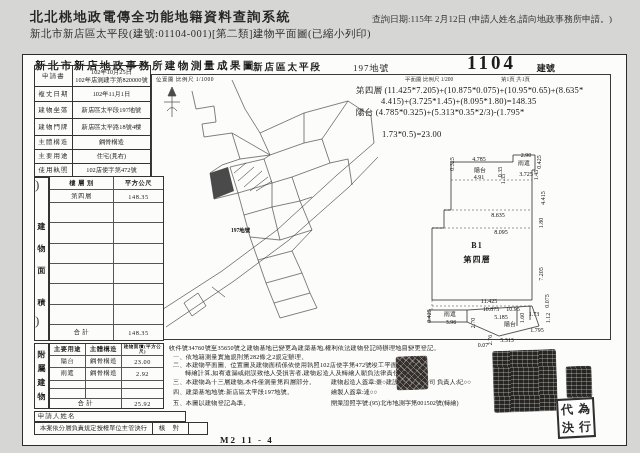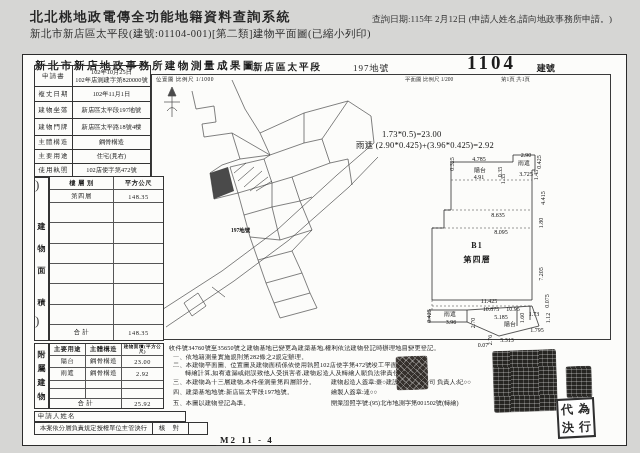--- a/index.html
+++ b/index.html
@@ -127,22 +127,24 @@
     <g stroke="#333" stroke-width="0.6">
       <path d="M78,92 L112,84 L120,108 L86,118 Z" fill="none"></path>
       <path d="M82,98 L94,88 M86,106 L102,92 M92,112 L110,96 M98,116 L116,102 M104,116 L120,106"></path>
     </g>
   </svg>
   <div class="map-caption">位置圖  比例尺 1/1000</div>
   <div class="map-parcel-label">197地號</div>
 
   <div class="scale-cap">平面圖 比例尺 1/200</div>
   <div class="page-cap">第1頁 共1頁</div>
+  <div class="fline f0">第四層 (11.425*7.205)+(10.875*0.075)+(10.95*0.65)+(8.635*</div>
+  <div class="fline f1">4.415)+(3.725*1.45)+(8.095*1.80)=148.35</div>
+  <div class="fline f2">陽台 (4.785*0.325)+(5.313*0.35*2/3)-(1.795*</div>
   <div class="fline f4">1.73*0.5)=23.00</div>
-  <div class="fline f5">雨遮 (2.90*0.425)+(3.96*0.425)=2.92</div>
 
   <div class="sketch">
     <svg width="162" height="200" viewBox="0 0 162 200">
       <g stroke="#2f2f2f" stroke-width="0.8" fill="none">
         <path d="M52,32 L52,14 L114,14 L114,7 L136,7 L136,22 L133,22 L133,62"></path>
         <path d="M52,32 L52,62 L45,62 L45,80 L33,80 L33,152 L133,152 L133,62"></path>
         <path d="M30,162 L68,162 L68,174 L30,174 Z"></path>
         <path d="M68,174 L100,188 L140,178 M68,162 L133,158 L140,178"></path>
         <path d="M118,160 L118,178 M131,158 L131,172"></path>
       </g>

